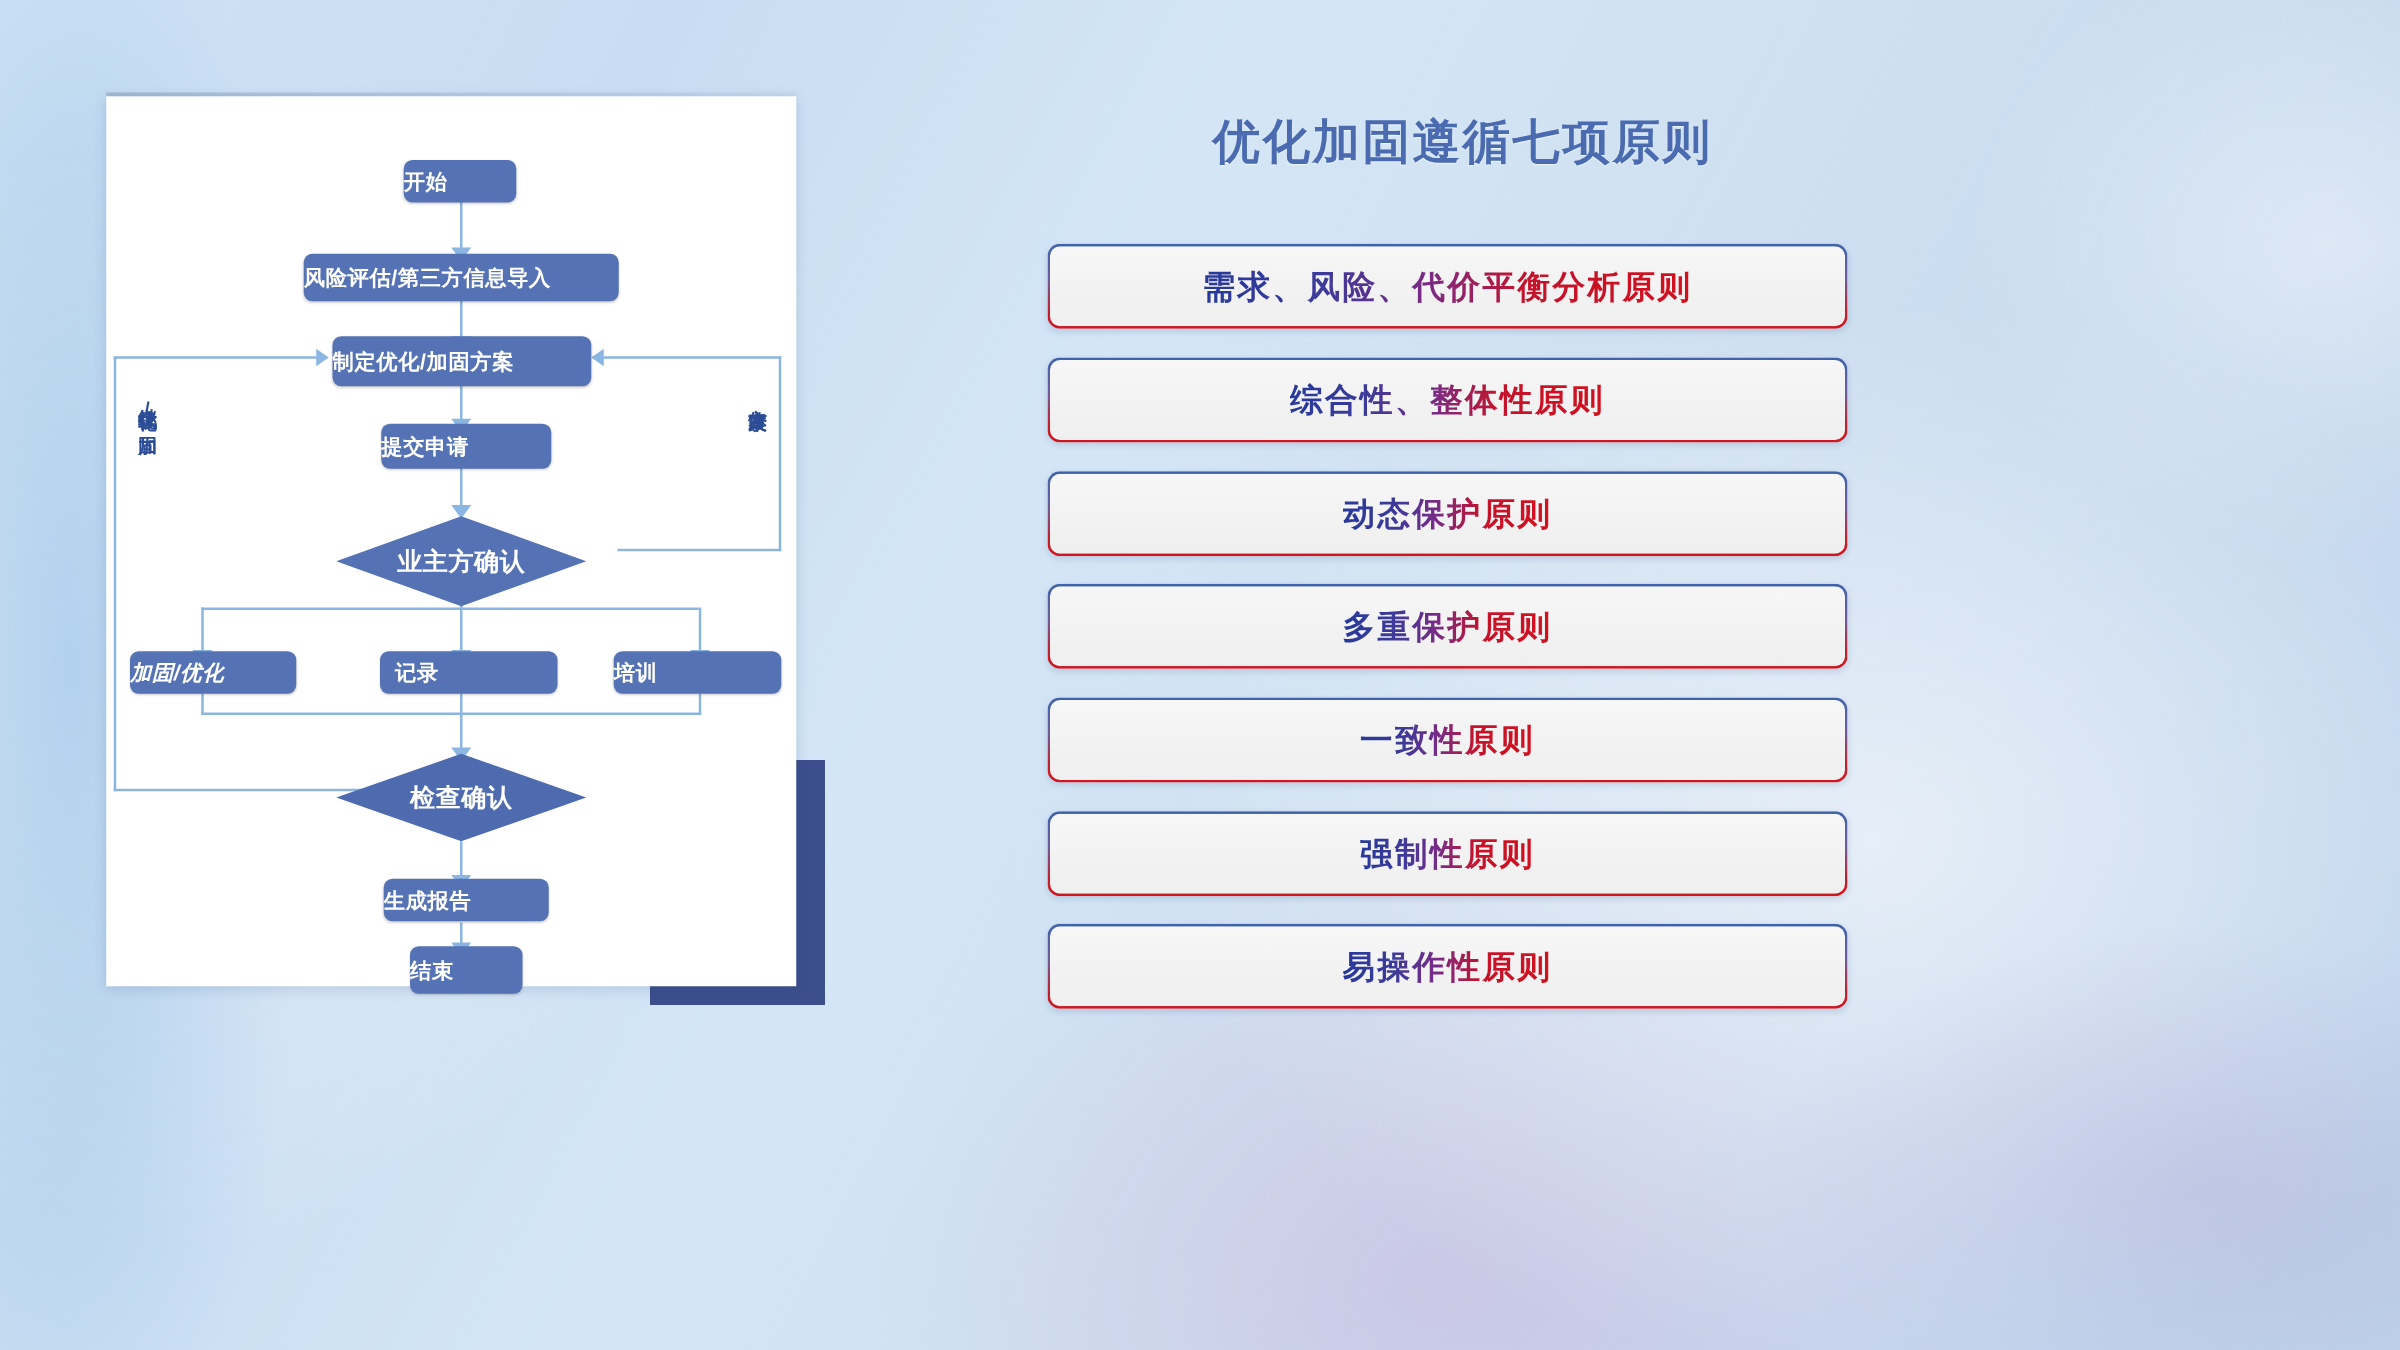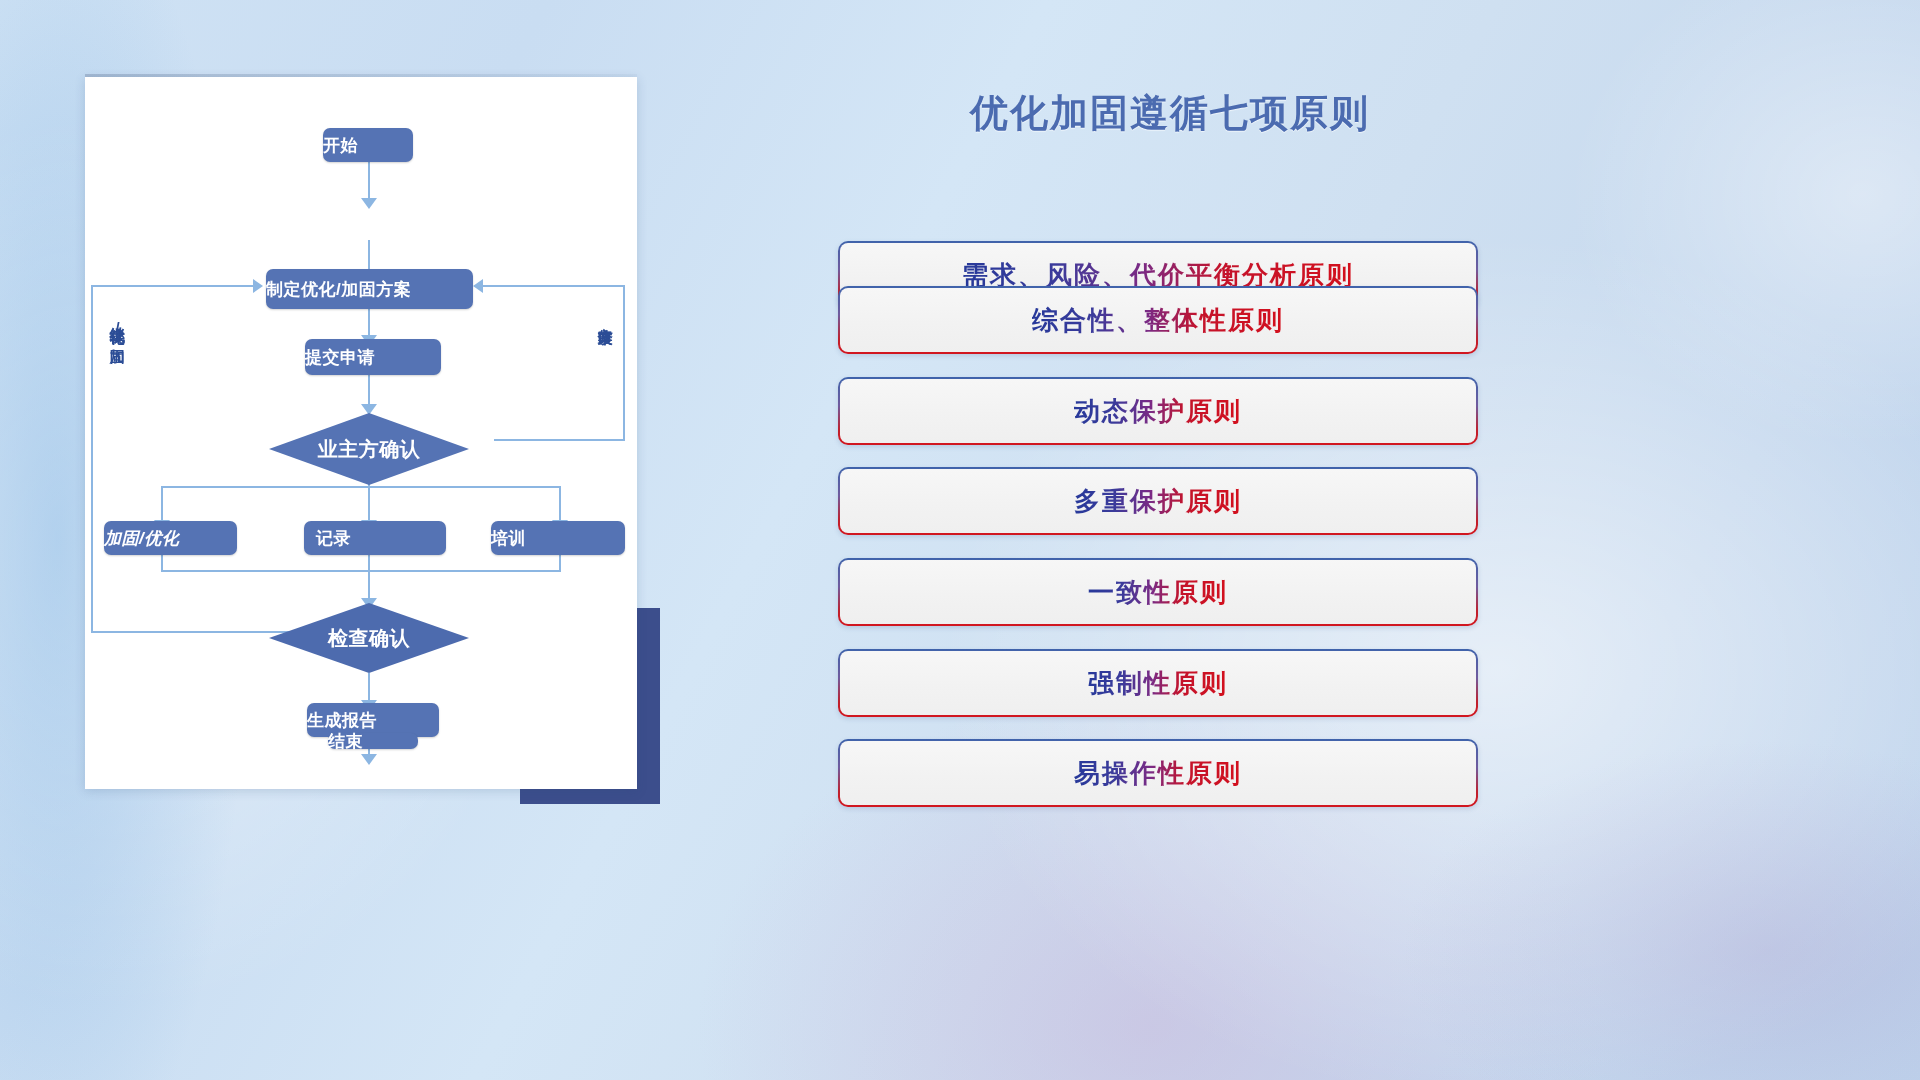--- a/index.html
+++ b/index.html
@@ -120,20 +120,23 @@
   <div class="vline" style="left:283px;top:596px;height:30px;"></div>
   <div class="arrow-d" style="left:276px;top:623px;"></div>
 
   <div class="vline" style="left:283px;top:661px;height:20px;"></div>
   <div class="arrow-d" style="left:276px;top:677px;"></div>
 
   <div class="node" style="left:238px;top:51px;width:90px;height:34px;">
     <span>开始</span>
   </div>
 
+  <div class="node" style="left:158px;top:126px;width:252px;height:38px;">
+    <span>风险评估/第三方信息导入</span>
+  </div>
 
   <div class="node" style="left:181px;top:192px;width:207px;height:40px;">
     <span>制定优化/加固方案</span>
   </div>
 
   <div class="node" style="left:220px;top:262px;width:136px;height:36px;">
     <span>提交申请</span>
   </div>
 
   <div class="diamond" style="left:184px;top:336px;width:200px;height:72px;">
@@ -159,31 +162,31 @@
     <svg width="200" height="70" viewBox="0 0 200 70">
         <polygon points="100,0 200,35 100,70 0,35" fill="#4d6bae"></polygon>
       </svg>
     <span>检查确认</span>
   </div>
 
   <div class="node" style="left:222px;top:626px;width:132px;height:34px;">
     <span>生成报告</span>
   </div>
 
-  <div class="node" style="left:243px;top:656px;width:90px;height:16px;">
+  <div class="node" style="left:243px;top:680px;width:90px;height:38px;">
     <span>结束</span>
   </div>
 
   <div class="vlabel" style="left:24px;top:238px;height:140px;">继续优化/加固</div>
   <div class="vlabel" style="left:512px;top:238px;height:100px;">方案修改</div>
 </div>
 
 <div id="right-title">优化加固遵循七项原则</div>
 
-<div class="pcard" style="top:195px;margin-top:46px;">
+<div class="pcard" style="top:195px;">
   <span>需求、风险、代价平衡分析原则</span>
 </div>
 <div class="pcard" style="top:286px;">
   <span>综合性、整体性原则</span>
 </div>
 <div class="pcard" style="top:377px;">
   <span>动态保护原则</span>
 </div>
 <div class="pcard" style="top:467px;">
   <span>多重保护原则</span>

